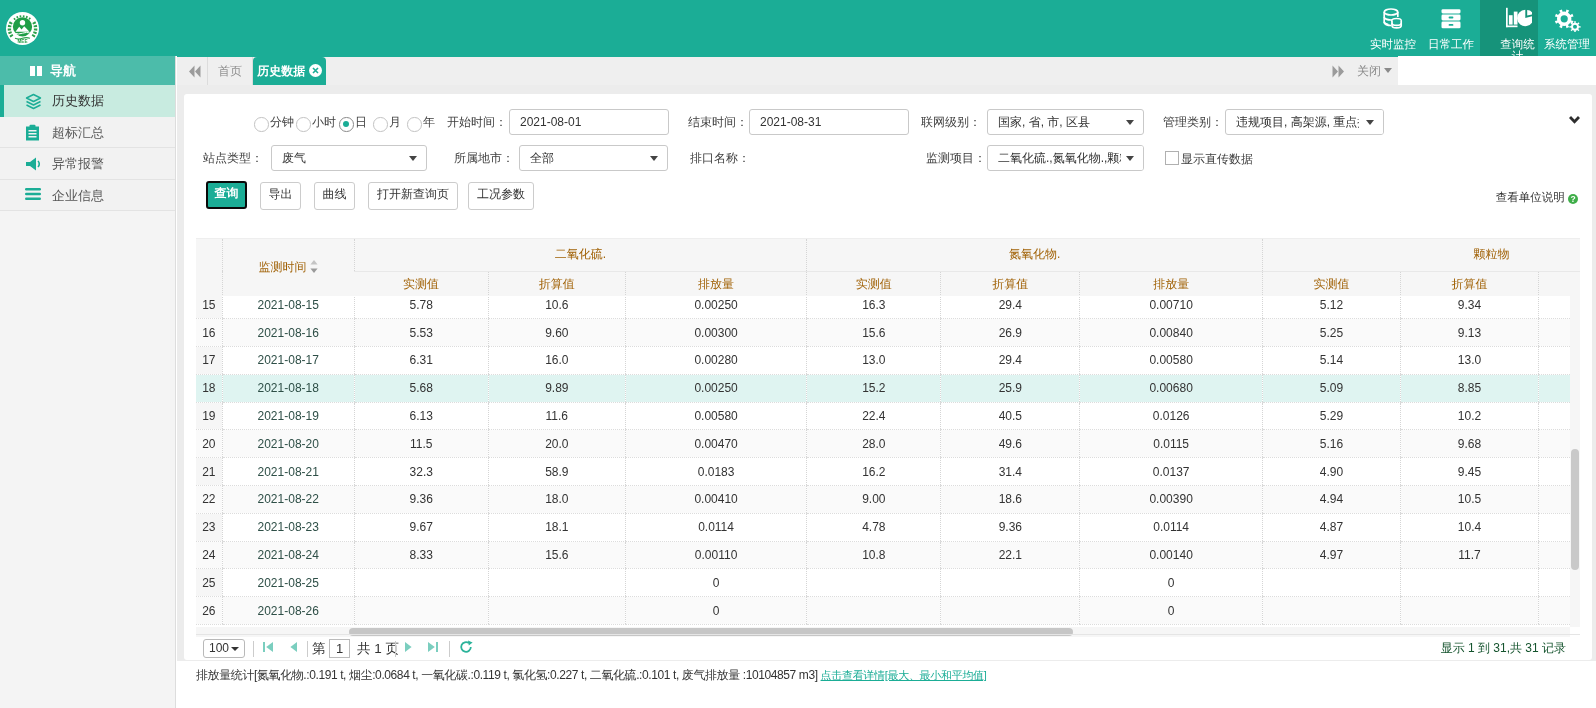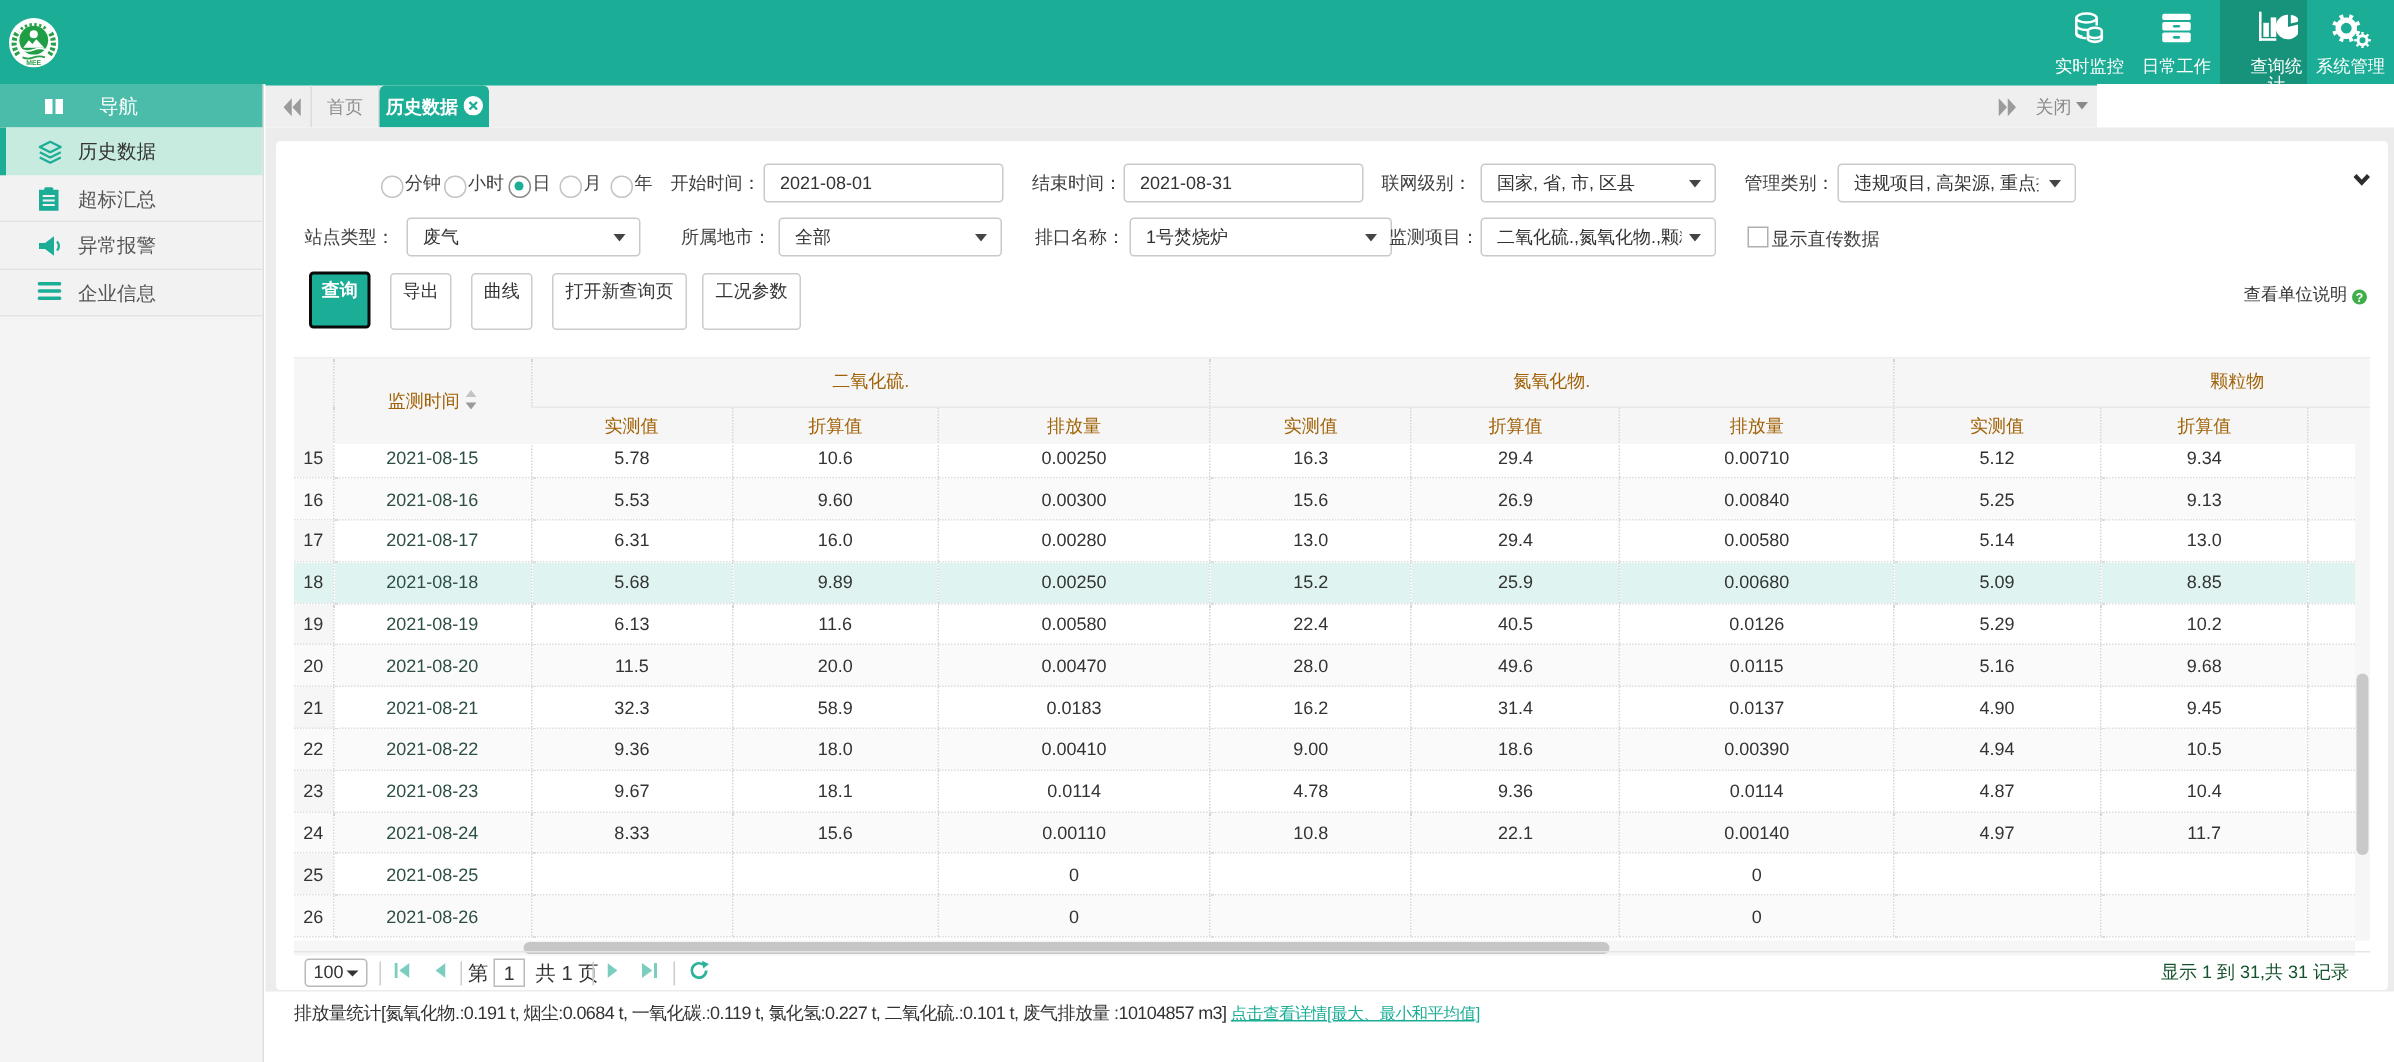--- a/index.html
+++ b/index.html
@@ -9,21 +9,21 @@
 .topbar{position:absolute;left:0;top:0;width:1596px;height:56px;background:#1bad96;}
 .logo{position:absolute;left:6px;top:11.5px;width:33px;height:33px;}
 .brand{position:absolute;left:44px;top:0;height:56px;line-height:56px;color:#fff;font-size:16px;font-weight:bold;letter-spacing:0.3px;}
 .topmenu{position:absolute;right:0;top:0;height:56px;}
 .titem{float:left;width:58px;height:56px;text-align:center;color:#fff;cursor:pointer;}
 .titem.active{background:#16937a;padding-left:17px;}
 .titem svg{margin-top:6px;}
 .titem .lbl{font-size:11.5px;line-height:12px;margin-top:2px;}
 
 .sidebar{position:absolute;left:0;top:56px;width:176px;height:652px;background:#f4f4f4;border-right:1px solid #ddd;}
-.navhdr{height:29px;background:#4cbcaa;color:#fff;font-size:13px;font-weight:normal;line-height:29px;padding-left:66px;position:relative;}
+.navhdr{height:29px;background:#4cbcaa;color:#fff;font-size:13px;font-weight:bold;line-height:29px;padding-left:50px;position:relative;}
 .navhdr .sq{position:absolute;left:30px;top:9.5px;width:12px;height:10px;}
 .navhdr .sq i{position:absolute;top:0;width:5px;height:10px;background:#fff;}
 .navhdr .sq i.b{left:7px;}
 .mitem{height:31.5px;line-height:31.5px;font-size:13px;color:#555;background:#f2f2f2;border-bottom:1px solid #e3e3e3;padding-left:52px;position:relative;}
 .mitem svg{position:absolute;left:25px;top:7.5px;}
 .mitem.sel{background:#c8ebe0;border-left:4px solid #1bad96;padding-left:48px;border-bottom:none;color:#333;}
 .mitem.sel svg{left:21px;}
 
 .tabbar{position:absolute;left:177px;top:56px;width:1221px;height:29px;background:#efefef;border-top:1px solid #1bad96;}
 .tb-arr{position:absolute;}
@@ -36,21 +36,21 @@
 .graybg{position:absolute;left:0;top:0;width:1419px;height:576px;background:#ececec;}
 .panel{position:absolute;left:7px;top:9px;width:1408px;height:566px;background:#fff;border-radius:3px;}
 
 .flbl{position:absolute;height:26px;line-height:26px;font-size:12px;color:#404040;text-align:right;}
 .fbox{position:absolute;height:26px;border:1px solid #c9c9c9;border-radius:3px;background:#fff;font-size:12px;color:#333;line-height:24px;padding-left:10px;white-space:nowrap;overflow:hidden;}
 .fbox .car{position:absolute;right:9px;top:10px;width:0;height:0;border-left:4.5px solid transparent;border-right:4.5px solid transparent;border-top:5px solid #444;}
 .radio{position:absolute;width:14.5px;height:14.5px;border:1px solid #c3c3c3;border-radius:50%;background:#fff;}
 .radio.on{border-color:#8a8a8a;}
 .radio.on i{position:absolute;left:3px;top:3px;width:6px;height:6px;border-radius:50%;background:#1bad96;}
 .rlbl{position:absolute;font-size:12px;color:#404040;height:16px;line-height:16px;}
-.btn{position:absolute;height:38px;line-height:23px;border:1px solid #ccc;border-radius:3px;background:#fff;font-size:12px;color:#333;text-align:center;}
+.btn{position:absolute;height:28px;line-height:23px;border:1px solid #ccc;border-radius:3px;background:#fff;font-size:12px;color:#333;text-align:center;}
 .btn.primary{background:#1bad96;color:#fff;border:2px solid #0a0a0a;line-height:21px;font-weight:bold;}
 .chk{position:absolute;width:14px;height:14px;border:1px solid #b0b0b0;background:#fff;}
 .units{position:absolute;right:14px;top:96px;font-size:11.5px;color:#333;height:14px;line-height:14px;}
 .qmark{display:inline-block;width:10px;height:10px;border-radius:50%;background:#3fae49;color:#fff;font-size:8.5px;font-weight:bold;text-align:center;line-height:10px;vertical-align:-1px;}
 .collapse{position:absolute;right:12px;top:21px;}
 
 .grid{position:absolute;left:12px;top:144px;width:1384px;height:493px;}
 table.g{border-collapse:collapse;table-layout:fixed;}
 .ghead{position:absolute;left:0;top:0;width:1384px;height:58px;overflow:hidden;background:#f6f6f6;border-top:1px solid #eee;}
 .ghead td{border-left:1px dotted #d5d5d5;border-bottom:1px solid #e8e8e8;text-align:center;font-size:12px;color:#a16207;}
@@ -193,21 +193,20 @@
     <div class="flbl" style="left:720px;top:15px;width:77px">联网级别：</div>
     <div class="fbox" style="left:803px;top:15px;width:157px">国家, 省, 市, 区县<i class="car"></i></div>
     <div class="flbl" style="left:960px;top:15px;width:79px">管理类别：</div>
     <div class="fbox" style="left:1041px;top:15px;width:159px">违规项目, 高架源, 重点排污<span style="position:absolute;right:0;top:0;width:24px;height:24px;background:#fff"></span><i class="car"></i></div>
 
     <div class="flbl" style="left:2px;top:51px;width:77px">站点类型：</div>
     <div class="fbox" style="left:87px;top:51px;width:156px">废气<i class="car"></i></div>
     <div class="flbl" style="left:246px;top:51px;width:84px">所属地市：</div>
     <div class="fbox" style="left:335px;top:51px;width:149px">全部<i class="car"></i></div>
     <div class="flbl" style="left:487px;top:51px;width:79px">排口名称：</div>
-    <div class="fbox" style="left:569px;top:51px;width:175px">1号焚烧炉<i class="car"></i></div>
     <div class="flbl" style="left:720px;top:51px;width:82px">监测项目：</div>
     <div class="fbox" style="left:803px;top:51px;width:157px">二氧化硫.,氮氧化物.,颗粒<span style="position:absolute;right:0;top:0;width:22px;height:24px;background:#fff"></span><i class="car"></i></div>
     <div class="chk" style="left:981px;top:57px"></div>
     <div class="rlbl" style="left:997px;top:57px">显示直传数据</div>
 
     <div class="btn primary" style="left:22px;top:87px;width:41px">查询</div>
     <div class="btn" style="left:76px;top:88px;width:41px">导出</div>
     <div class="btn" style="left:130px;top:88px;width:41px">曲线</div>
     <div class="btn" style="left:184px;top:88px;width:90px">打开新查询页</div>
     <div class="btn" style="left:284px;top:88px;width:66px">工况参数</div>

